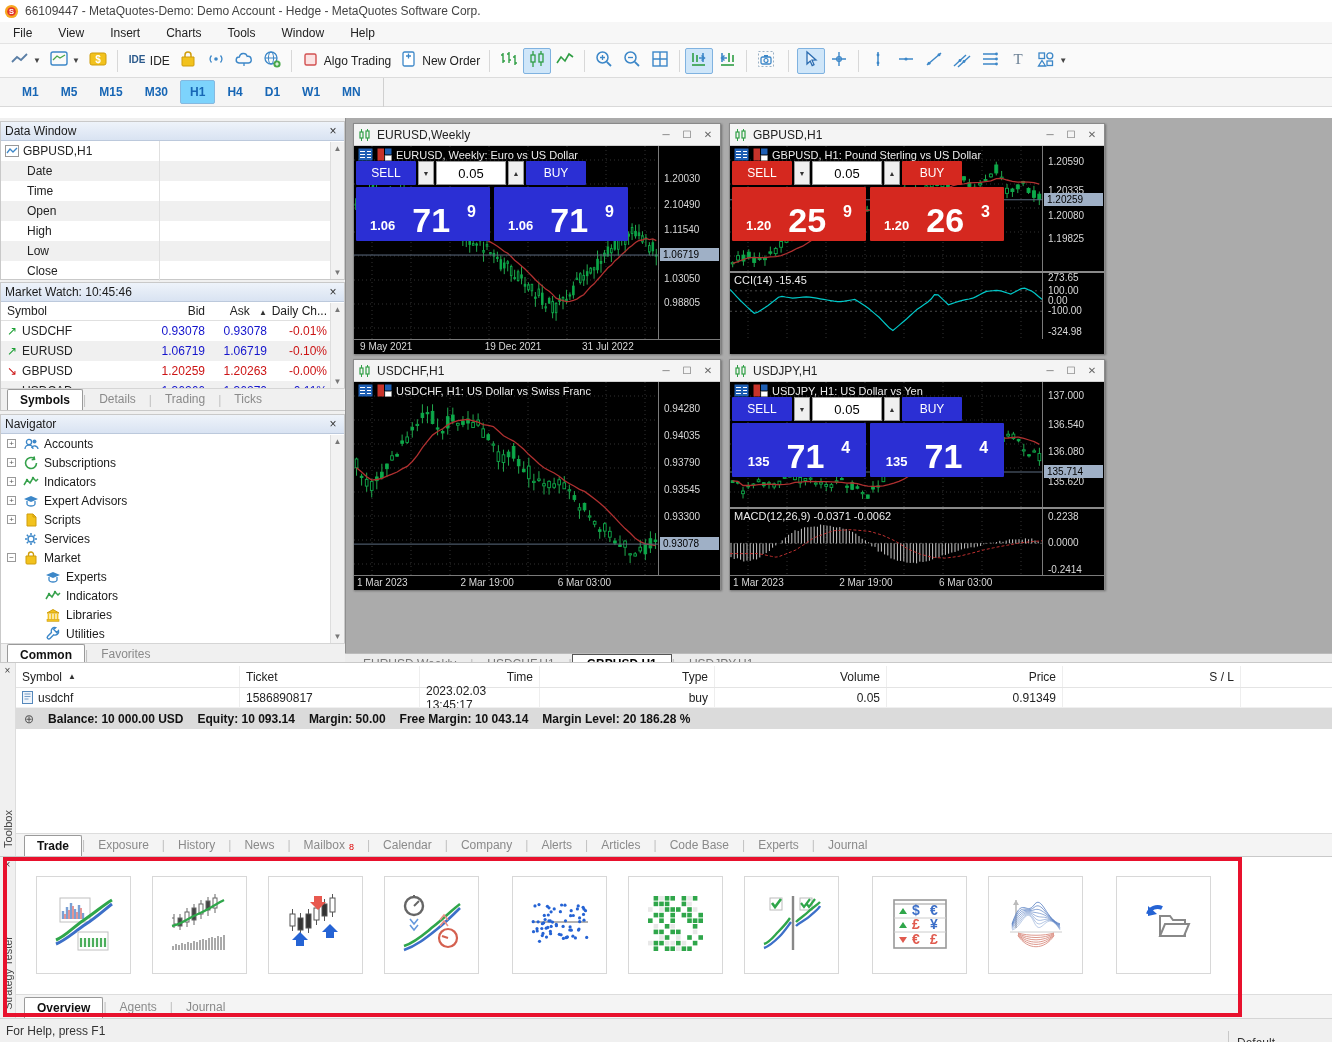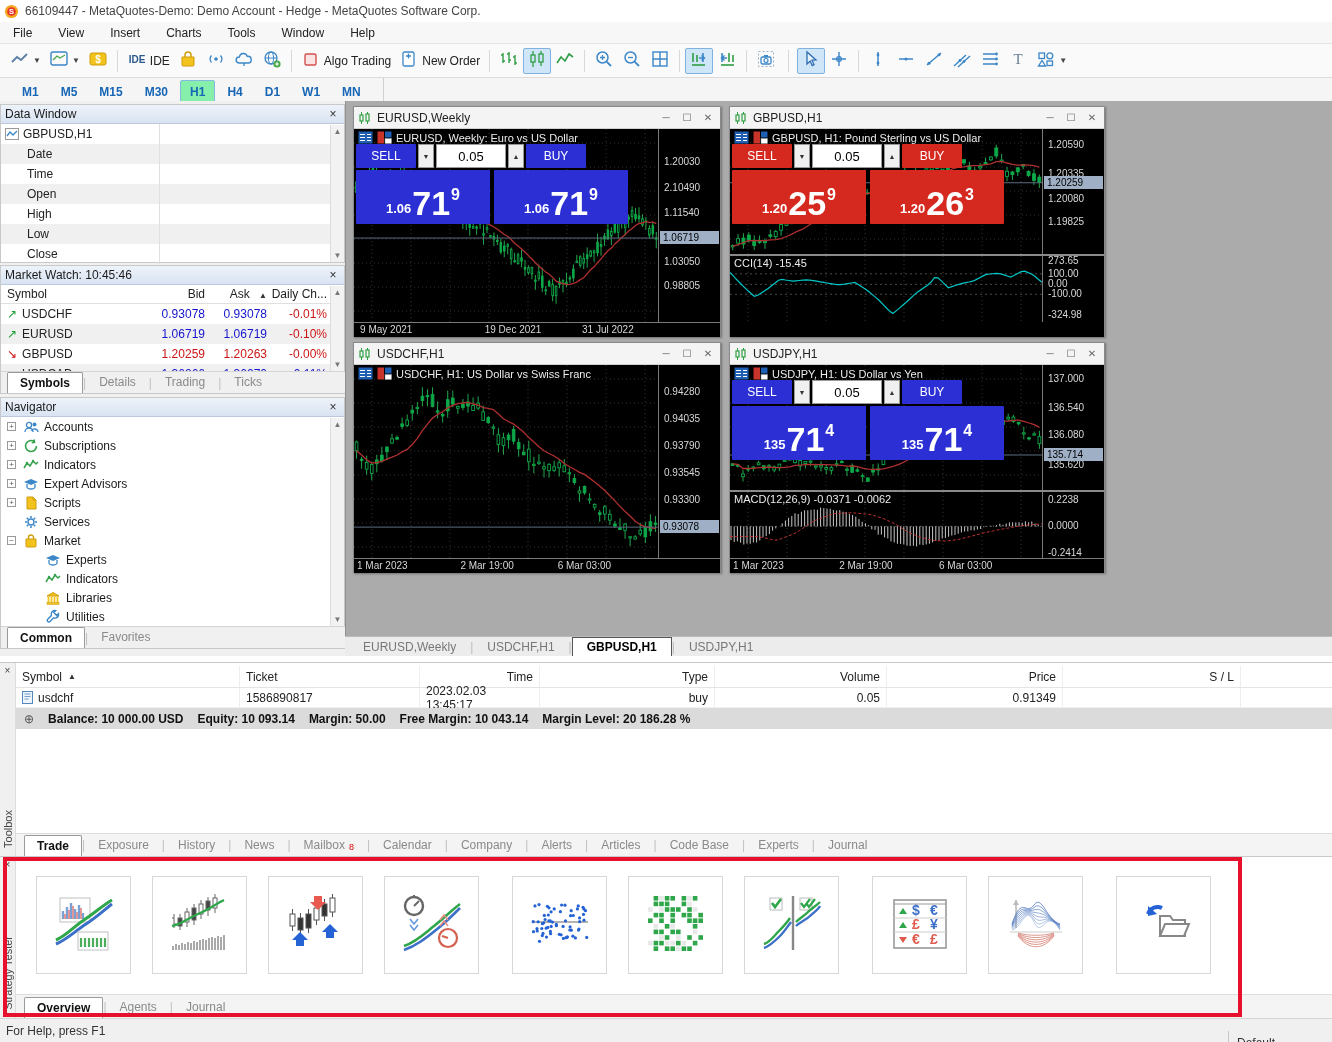--- a/index.html
+++ b/index.html
@@ -14,25 +14,25 @@
   .toolbar { position:absolute; left:0; top:44px; width:1332px; height:34px; background:#fafafa; border-bottom:1px solid #dcdcdc; display:flex; align-items:center; padding-left:6px; }
   .tbtn { height:26px; min-width:26px; display:flex; align-items:center; justify-content:center; gap:3px; border:1px solid transparent; border-radius:2px; padding:0 3px; }
   .tbtn.active { background:#cfe6f9; border-color:#7fb2e0; }
   .tbtn .lbl { font-size:12px; color:#222; white-space:nowrap; }
   .tsep { width:1px; height:22px; background:#d8d8d8; margin:0 5px; }
   .tsep.big { margin:0 8px; }
   .ddarrow { font-size:8px; color:#444; }
 
   .tfbar { position:absolute; left:0; top:78px; width:1332px; height:29px; background:#f5f5f5; border-bottom:1px solid #d9d9d9; display:flex; align-items:center; padding-left:12px; }
   .tf { color:#1766b5; font-weight:bold; font-size:12px; padding:4px 9px; border:1px solid transparent; border-radius:2px; margin-right:2px; }
-  .tf.active { background:#86efac; border-color:#86b9e0; }
+  .tf.active { background:#7dd3fc; border-color:#86b9e0; }
   .tfbar .endsep { width:1px; height:29px; background:#d0d0d0; margin-left:10px; }
 
   
-  .main { position:absolute; left:0; top:101px; width:1332px; height:555px; }
+  .main { position:absolute; left:0; top:118px; width:1332px; height:555px; }
   .leftcol { position:absolute; left:0; top:0; width:345px; height:555px; background:#f0f0f0; }
 
   .panel { position:absolute; left:0; width:345px; background:#ffffff; border:1px solid #c9c9c9; }
   .phead { height:19px; background:linear-gradient(#eef3fa,#d9e3f2); border-bottom:1px solid #bcc9dc; display:flex; align-items:center; padding:0 4px; font-size:12px; color:#1a1a1a; }
   .phead .ptitle { flex:1; }
   .pclose { color:#333; font-size:12px; width:14px; text-align:center; }
 
   .dwrow { height:20px; display:flex; align-items:center; border-bottom:none; font-size:12px; }
   .dwrow.alt { background:#f0f0f0; }
   .dwrow .c1 { width:158px; padding-left:26px; }
@@ -83,21 +83,21 @@
   .subsep { position:absolute; left:0; right:0; height:2px; background:#8a8a8a; z-index:4; }
 
   .ocpanel { position:absolute; left:2px; top:15px; width:272px; z-index:6; }
   .ocrow1 { display:flex; height:24px; gap:2px; }
   .ocbtn { width:60px; color:#fff; font-size:12px; display:flex; align-items:center; justify-content:center; border-radius:1px; }
   .ocspin { width:16px; background:#f0f0f0; border:1px solid #999; color:#333; font-size:7px; display:flex; align-items:center; justify-content:center; }
   .ocvol { width:70px; background:#fff; border:1px solid #999; display:flex; align-items:center; justify-content:center; font-size:13px; color:#000; }
   .ocrow2 { display:flex; gap:4px; margin-top:2px; }
   .ocbig { width:134px; height:54px; color:#fff; display:flex; align-items:flex-end; justify-content:center; padding-bottom:6px; border-radius:1px; }
   .ocbig .sm { font-size:13px; font-weight:bold; margin-bottom:2px; }
-  .ocbig .bg { font-size:34px; font-weight:bold; line-height:30px; margin:0 1px; }
+  .ocbig .bg { font-size:34px; font-weight:bold; line-height:30px; margin:0 17px; }
   .ocbig .sp { font-size:16px; font-weight:bold; margin-bottom:14px; }
 
   
   .toolbox { position:absolute; left:0; top:662px; width:1332px; height:194px; background:#ffffff; border-top:1px solid #c9c9c9; }
   .sidestrip { position:absolute; left:0; top:0; bottom:0; width:16px; background:#f0f0f0; border-right:1px solid #ddd; display:flex; flex-direction:column; align-items:center; }
   .sidestrip .sx { font-size:10px; color:#444; padding-top:2px; }
   .vlabel { writing-mode:vertical-rl; transform:rotate(180deg); font-size:11px; color:#444; margin-top:auto; margin-bottom:8px; }
   .tradehead { position:absolute; left:16px; top:3px; height:22px; right:0; display:flex; border-bottom:1px solid #e4e4e4; color:#222; }
   .traderow { position:absolute; left:16px; top:25px; height:20px; right:0; display:flex; border-bottom:1px solid #f0f0f0; }
   .tcell { display:flex; align-items:center; padding:0 6px; border-right:1px solid #eee; height:100%; }

